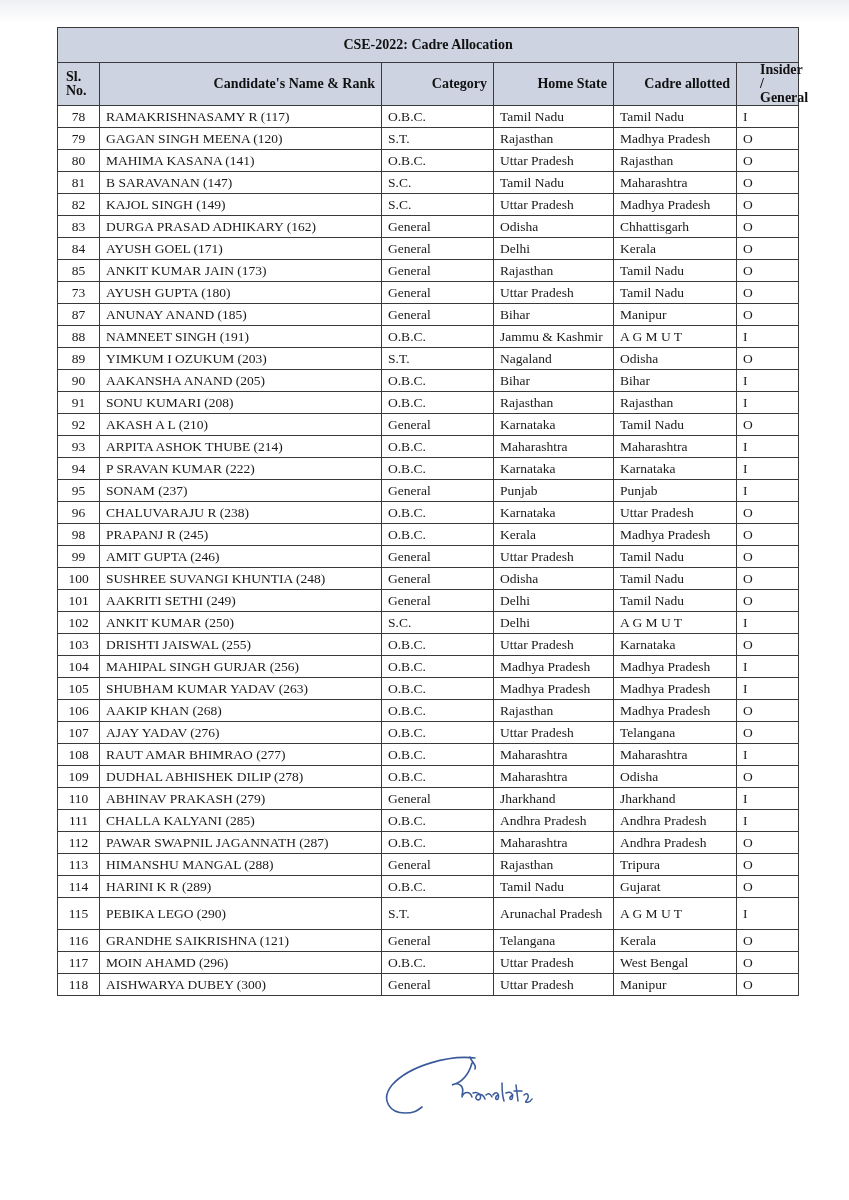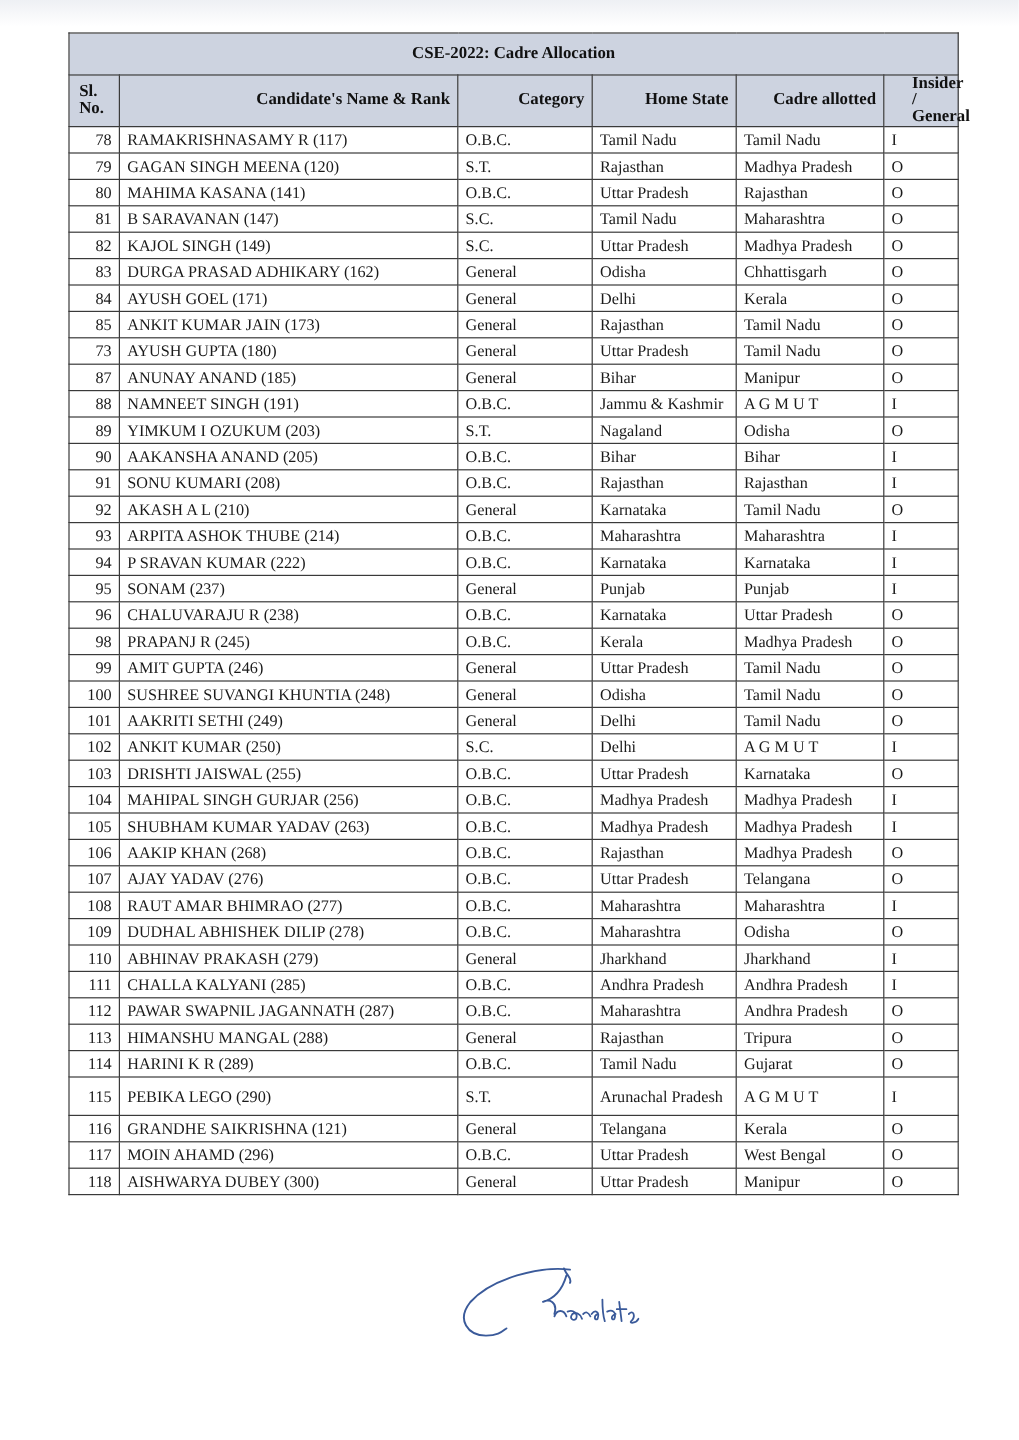--- a/index.html
+++ b/index.html
@@ -27,21 +27,21 @@
     font-weight: bold; font-size: 14px; color: #111; font-family: Liberation Serif, serif;
   }
   .head-row th {
     background: #cdd3e0; height: 40px; font-weight: bold; font-size: 14px;
     text-align: right; color: #111; line-height: 16px;
   }
   .head-row th.c-sl { text-align: left; padding-left: 8px; }
   .head-row th.c-io { text-align: left; padding-left: 23px; }
   tr.r td { height: 21px; }
   tr.r.tall td { height: 31px; }
-  td.c-sl { text-align: right; padding: 0 2px; }
+  td.c-sl { text-align: center; padding: 0 2px; }
   td.c-io { padding-left: 7px; }
   td.c-name { padding-left: 6px; }
   .signature { position: absolute; left: 380px; top: 1055px; width: 170px; height: 70px; }
 </style>
 </head>
 <body>
 
 <div class="page-shade"></div>
 
 <table class="cadre">

